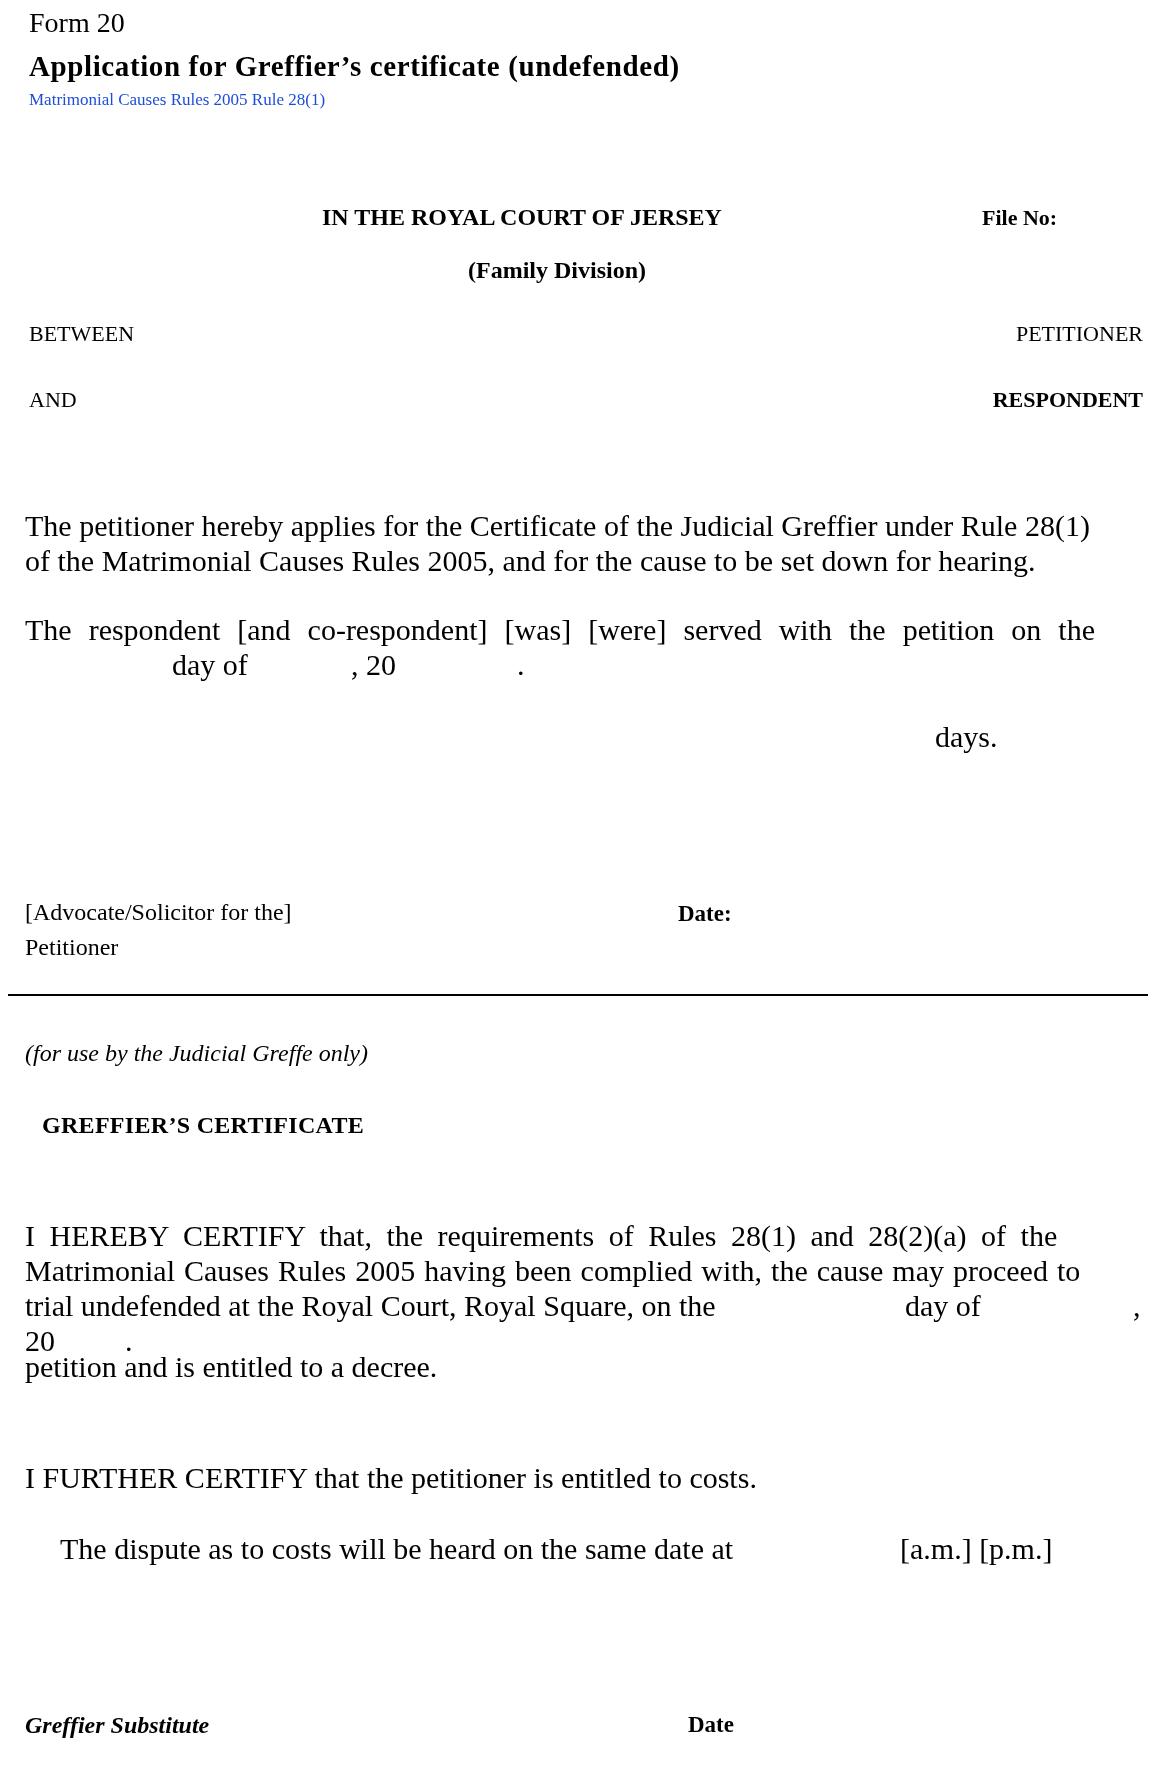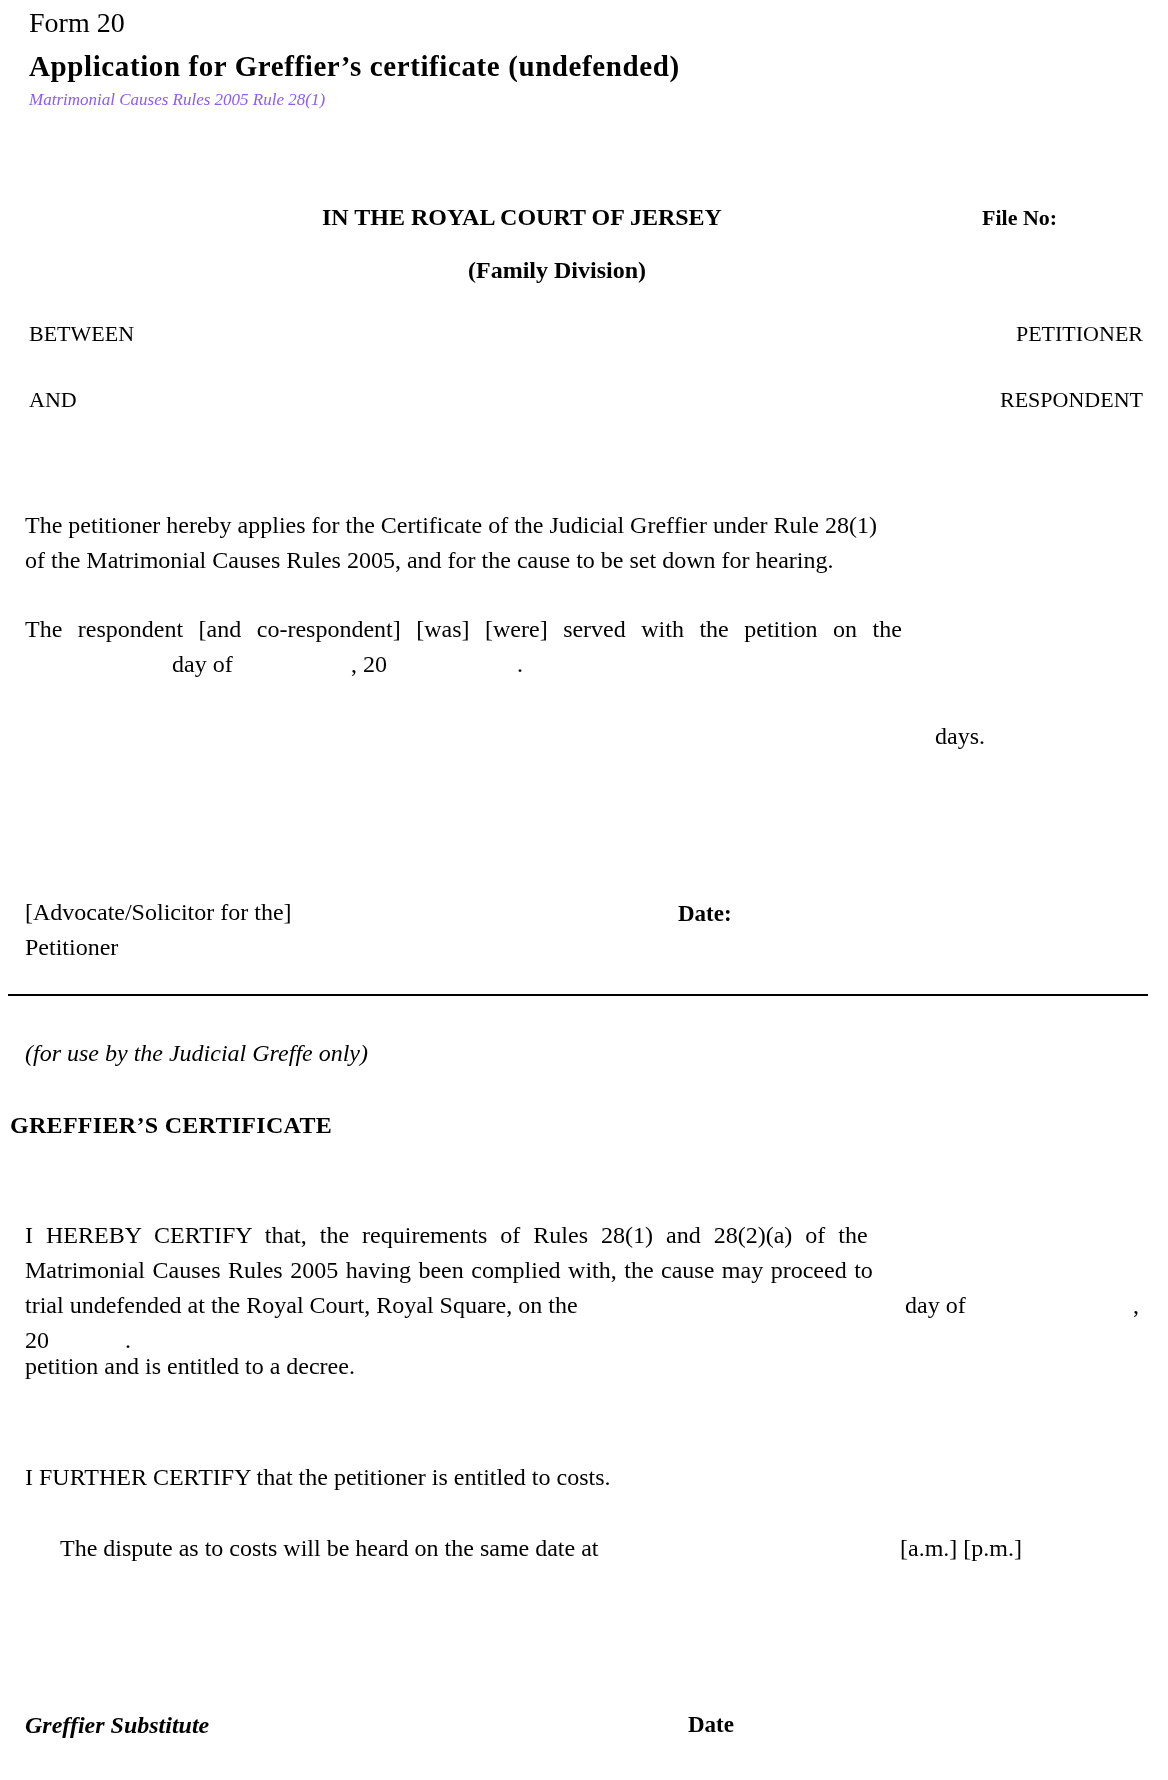--- a/index.html
+++ b/index.html
@@ -25,23 +25,22 @@
     .form-title {
       left: 29px; top: 49px;
       font-size: 29px;
       font-weight: bold;
       letter-spacing: 0.6px;
       line-height: 34px;
     }
     .form-subtitle {
       left: 29px; top: 90px;
       font-size: 17px;
-      font-style: italic;
       line-height: 20px;
-      color: #8b5cf6;
+      color: #1d4ed8;
     }
 
     .court-title {
       left: 322px; top: 203px;
       font-size: 24px;
       font-weight: bold;
       line-height: 28px;
     }
     .file-no {
       left: 982px; top: 204px;
@@ -56,26 +55,26 @@
       line-height: 28px;
     }
 
     .party-label {
       font-size: 22px;
       line-height: 28px;
     }
     .between { left: 29px; top: 320px; }
     .petitioner { right: 25px; top: 320px; }
     .and { left: 29px; top: 386px; }
-    .respondent { right: 25px; top: 386px; }
+    .respondent { right: 25px; top: 386px; font-weight: bold; }
 
     .para {
       left: 25px;
       width: 1118px;
-      font-size: 24px;
+      font-size: 30px;
       line-height: 35px;
       white-space: normal;
     }
     .justify {
       text-align: justify;
       text-align-last: justify;
     }
     .line { display: block; position: relative; height: 35px; }
     .line > span { position: absolute; top: 0; white-space: nowrap; }
 
@@ -104,21 +103,21 @@
       background: #000;
     }
 
     .for-use {
       left: 25px; top: 1038px;
       font-size: 24px;
       font-style: italic;
       line-height: 30px;
     }
     .cert-heading {
-      left: 10px; top: 1110px;
+      left: 42px; top: 1110px;
       font-size: 24px;
       font-weight: bold;
       line-height: 30px;
       letter-spacing: 0.3px;
     }
 
     .c1 { top: 1178px; margin-top: 40px; }
     .c2 { top: 1349px; }
     .c3 { top: 1460px; }
     .c4 { top: 1531px; margin-left: 35px; }

